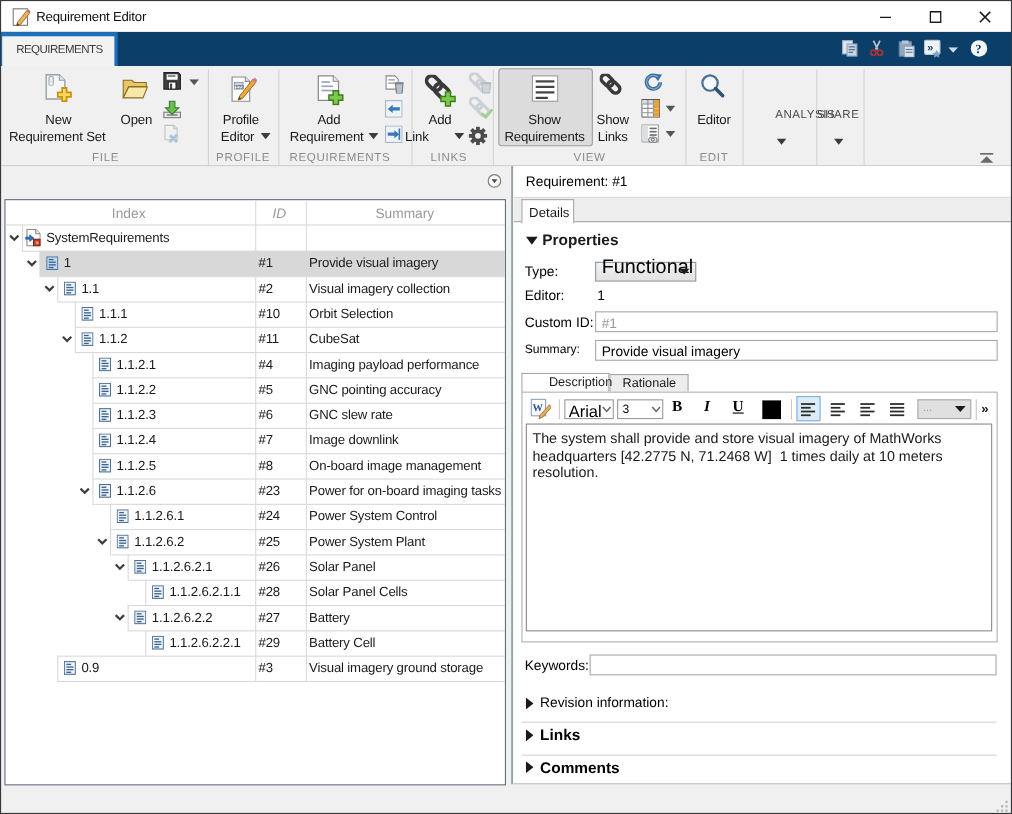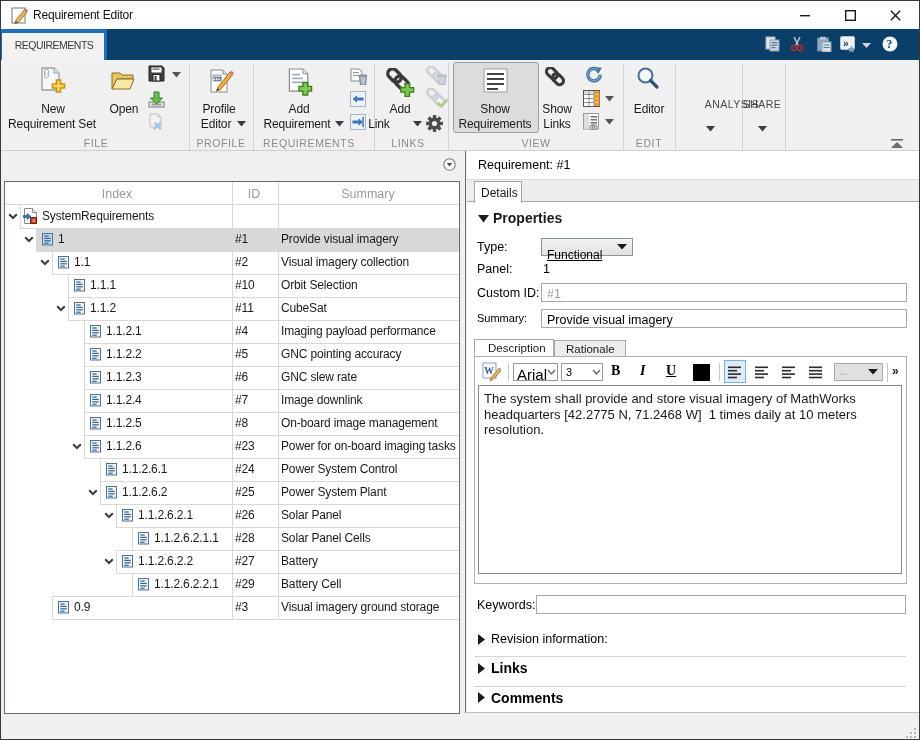--- a/index.html
+++ b/index.html
@@ -284,21 +284,21 @@
   </svg>
 
 <svg style="position:absolute;left:443px;top:157.5px" width="13" height="13" viewBox="0 0 13 13">
 <circle cx="6.5" cy="6.5" r="5.7" fill="#fafafa" stroke="#7d7d7d" stroke-width="1.1"></circle>
 <path d="M3.8 5 h5.4 l-2.7 3.6 Z" fill="#4a4a4a"></path>
 </svg>
 
 <div style="position:absolute;left:3.5px;top:181px;width:456.0px;height:533px;background:#fff;outline:1px solid #5f6e7d;outline-offset:-1px;"></div>
 <div style="position:absolute;left:4.5px;top:182px;width:454.0px;height:22.5px;border-bottom:1px solid #d9d9d9;"></div>
 <div style="position:absolute;left:117px;top:187px;font-size:12.5px;color:#9a9a9a;transform:translateX(-50%);">Index</div>
-<div style="position:absolute;left:254px;top:187px;font-size:12.5px;color:#9a9a9a;transform:translateX(-50%);">ID</div>
+<div style="position:absolute;left:254px;top:187px;font-size:12.5px;color:#9a9a9a;transform:translateX(-50%);font-style:italic;">ID</div>
 <div style="position:absolute;left:368px;top:187px;font-size:12.5px;color:#9a9a9a;transform:translateX(-50%);">Summary</div>
 <div style="position:absolute;left:231.5px;top:182px;width:1px;height:436.5px;background:#d9d9d9;"></div>
 <div style="position:absolute;left:277.5px;top:182px;width:1px;height:436.5px;background:#d9d9d9;"></div>
 <div style="position:absolute;left:20px;top:204.5px;width:1px;height:23px;background:#d9d9d9;"></div>
 <div style="position:absolute;left:20px;top:227.5px;width:438.5px;height:1px;background:#d9d9d9;"></div>
 <svg style="position:absolute;left:8px;top:213.0px" width="10" height="7" viewBox="0 0 10 7">
     <path d="M1.2 1.2 L5 5 L8.8 1.2" fill="none" stroke="#3d3d3d" stroke-width="2"></path>
   </svg>
 <svg style="position:absolute;left:23px;top:208.0px" width="14" height="16" viewBox="0 0 14 16">
 <path d="M1.5 .5 H9.5 L13.5 4.5 V15.5 H1.5 Z" fill="#fff" stroke="#8a8a8a"></path>
@@ -543,40 +543,40 @@
 <div style="position:absolute;left:473.5px;top:181px;width:48px;height:21.5px;background:#fff;border:1px solid #a6a6a6;border-bottom:none;"></div>
 <div style="position:absolute;left:481px;top:185.5px;font-size:12px;color:#1a1a1a;">Details</div>
 
 <svg style="position:absolute;left:478px;top:215px" width="11" height="8" viewBox="0 0 11 8">
     <path d="M0 0 h11 l-5.5 7.5 Z" fill="#1a1a1a"></path>
   </svg>
 <div style="position:absolute;left:493px;top:210px;font-size:14px;font-weight:bold;color:#1a1a1a;">Properties</div>
 
 <div style="position:absolute;left:477px;top:240px;font-size:12.5px;">Type:</div>
 <div style="position:absolute;left:541px;top:238px;width:92px;height:17.5px;background:linear-gradient(#f2f2f2,#e2e2e2);border:1px solid #8a939e;"></div>
-<div style="position:absolute;left:547px;top:248px;font-size:12px;text-decoration:underline;">Functional</div>
+<div style="position:absolute;left:547px;top:232px;font-size:18px;">Functional</div>
 <svg style="position:absolute;left:617px;top:244px" width="10" height="6" viewBox="0 0 10 6">
     <path d="M0 0 h10 l-5 5.5 Z" fill="#1a1a1a"></path>
   </svg>
 
-<div style="position:absolute;left:477px;top:262px;font-size:12.5px;">Panel:</div>
+<div style="position:absolute;left:477px;top:262px;font-size:12.5px;">Editor:</div>
 <div style="position:absolute;left:543px;top:262px;font-size:12.5px;">1</div>
 
 <div style="position:absolute;left:477px;top:286px;font-size:12.5px;">Custom ID:</div>
 <div style="position:absolute;left:541px;top:283px;width:366px;height:18.5px;background:#fff;border:1px solid #a8a8a8;"></div>
 <div style="position:absolute;left:547px;top:287px;font-size:12.5px;color:#9a9a9a;">#1</div>
 
 <div style="position:absolute;left:477px;top:312px;font-size:11px;">Summary:</div>
 <div style="position:absolute;left:541px;top:309px;width:366px;height:19px;background:#fff;border:1px solid #a8a8a8;"></div>
 <div style="position:absolute;left:547px;top:313px;font-size:12.5px;">Provide visual imagery</div>
 
 <div style="position:absolute;left:554px;top:340px;width:72px;height:16px;background:#ededed;border:1px solid #a8a8a8;border-bottom:none;"></div>
 <div style="position:absolute;left:566px;top:343px;font-size:11.5px;color:#1a1a1a;">Rationale</div>
 <div style="position:absolute;left:473.5px;top:338.5px;width:80.5px;height:18px;background:#fff;border:1px solid #a8a8a8;border-bottom:none;"></div>
-<div style="position:absolute;left:488px;top:342px;font-size:11.5px;color:#1a1a1a;text-align:center;">Description</div>
+<div style="position:absolute;left:499px;top:342px;font-size:11.5px;color:#1a1a1a;text-align:center;">Description</div>
 
 <div style="position:absolute;left:473.5px;top:356px;width:433.5px;height:228px;background:#fff;border:1px solid #b0b0b0;"></div>
 <svg style="position:absolute;left:482px;top:362px" width="19" height="19" viewBox="0 0 19 19">
 <rect x="1" y="1" width="13" height="15" fill="#fff" stroke="#8aa0c0"></rect>
 <text x="2.2" y="11.5" font-size="9.5" font-weight="bold" fill="#2b579a" font-family="Liberation Serif">W</text>
 <path d="M17.5 6 L9 15.5 l-1 3 3-1 L19.5 8 Z" fill="#e8b163" stroke="#8a5a10" stroke-width=".7"></path>
 </svg>
 <div style="position:absolute;left:508px;top:363px;width:1px;height:18px;background:#c8c8c8;"></div>
 <div style="position:absolute;left:513px;top:363px;width:45px;height:18px;background:#fff;border:1px solid #9a9a9a;"></div>
 <div style="position:absolute;left:517px;top:366px;font-size:15px;">Arial</div>

